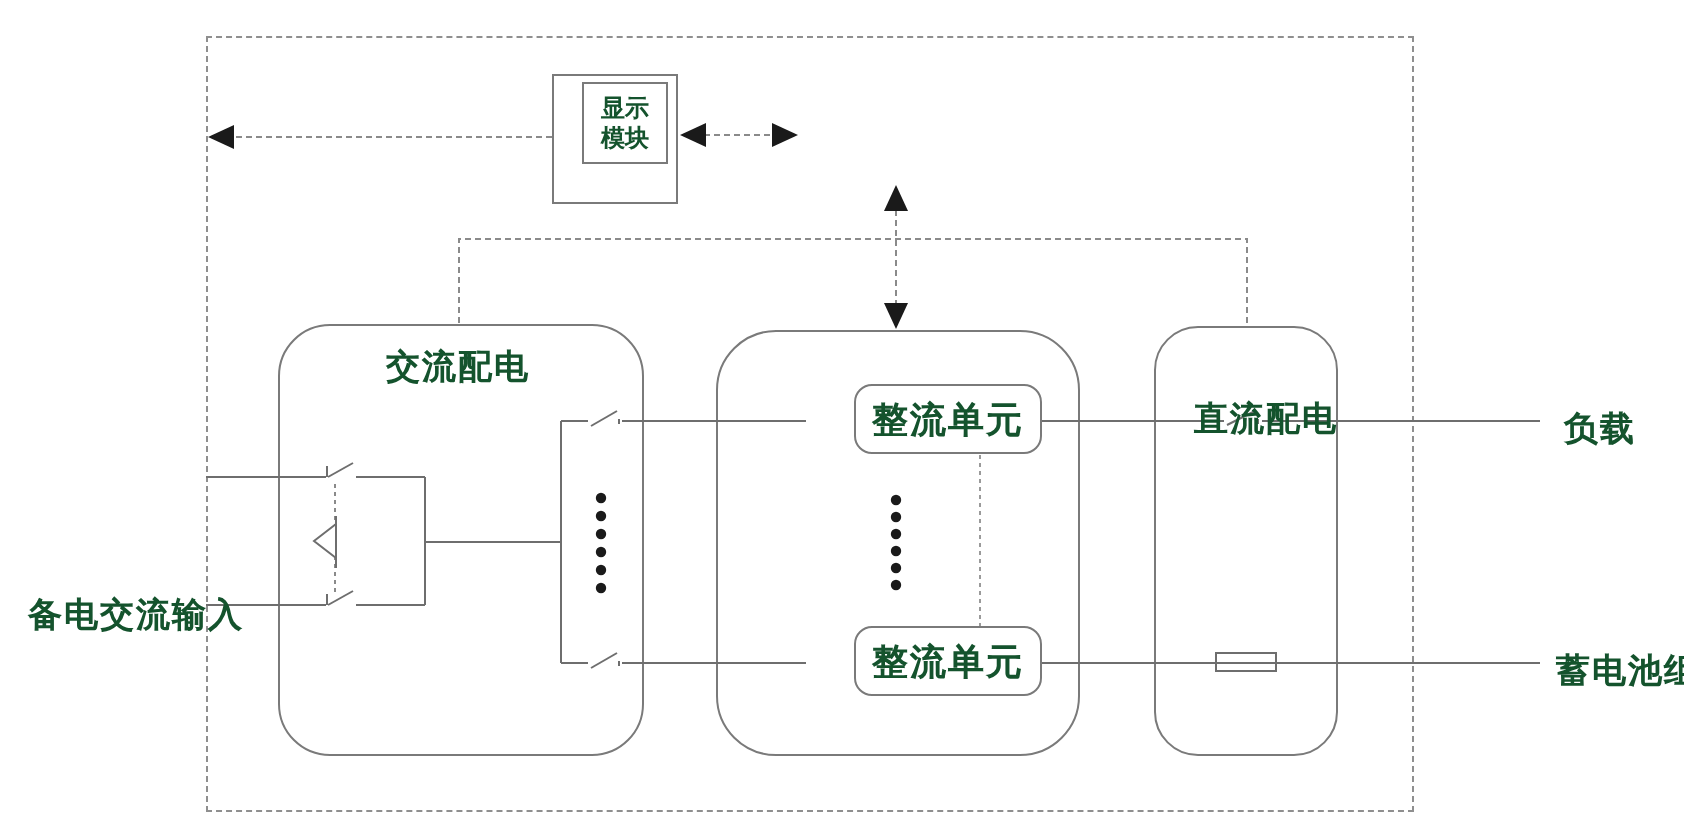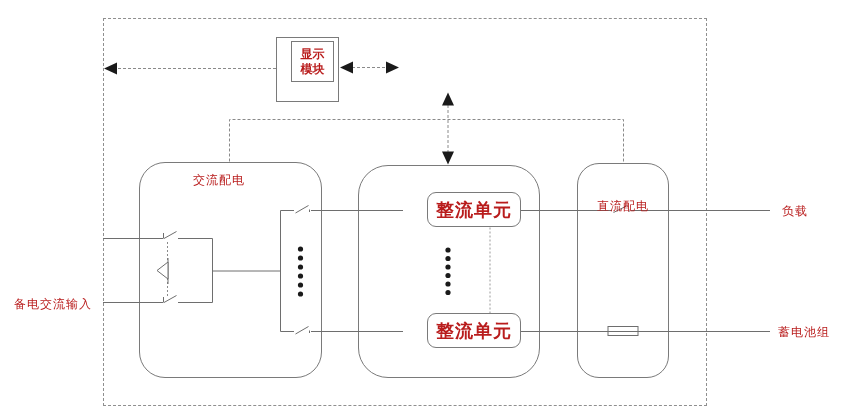--- a/index.html
+++ b/index.html
@@ -1,18 +1,18 @@
 <!DOCTYPE html>
 <html><head>
 <meta charset="utf-8">
 <style>
   html,body{margin:0;padding:0;background:#ffffff;}
   #stage{
     position:relative;width:842px;height:416px;background:#ffffff;overflow:hidden;
-    font-family:"Liberation Serif","DejaVu Serif",serif;color:#b91c1c;
+    font-family:"Liberation Serif","DejaVu Serif",serif;color:#14532d;
   }
   .abs{position:absolute;}
   .outer-frame{
     left:103px;top:18px;width:604px;height:388px;
     border:1px dashed #8f8f8f;box-sizing:border-box;
   }
   .box{border:1px solid #7a7a7a;box-sizing:border-box;background:transparent;}
   .display-outer{left:276px;top:37px;width:63px;height:65px;}
   .display-inner{
     left:291px;top:41px;width:43px;height:41px;
@@ -28,21 +28,21 @@
   .ac-box{left:139px;top:162px;width:183px;height:216px;border-radius:26px;}
   .mid-box{left:358px;top:165px;width:182px;height:213px;border-radius:30px;}
   .dc-box{left:577px;top:163px;width:92px;height:215px;border-radius:22px;}
   .rect-unit{
     border:1px solid #7a7a7a;box-sizing:border-box;border-radius:9px;background:#ffffff;
     width:94px;height:35px;display:flex;align-items:center;justify-content:center;
     font-size:18px;font-weight:bold;letter-spacing:1px;margin-left:24px;
   }
   .rect-top{left:403px;top:192px;}
   .rect-bot{left:403px;top:313px;}
-  .lbl{font-size:12px;font-weight:normal;white-space:nowrap;letter-spacing:1px;text-align:right;}
+  .lbl{font-size:17px;font-weight:bold;white-space:nowrap;letter-spacing:1px;text-align:right;}
   .ac-lbl{left:193px;top:172px;}
   .dc-lbl{left:597px;top:174px;margin-top:24px;}
   .main-in-lbl{left:14px;top:232px;}
   .backup-in-lbl{left:14px;top:296px;}
   .load-lbl{left:782px;top:203px;}
   .battery-lbl{left:778px;top:324px;}
   svg.wires{left:0;top:0;pointer-events:none;}
 </style>
 </head>
 <body>

